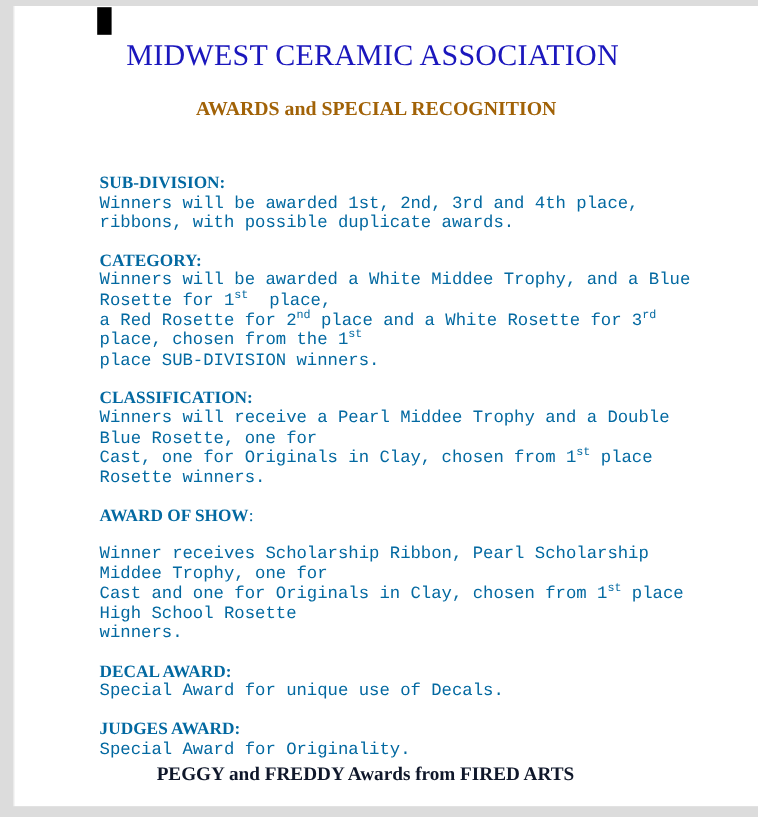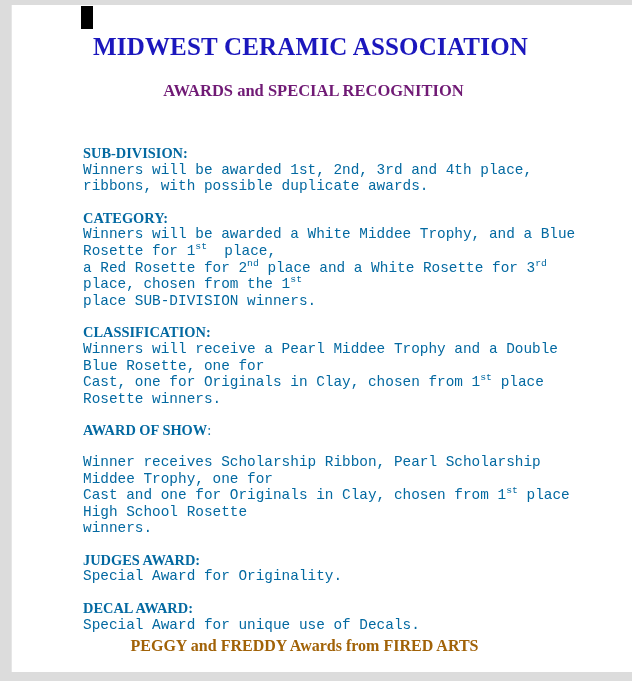--- a/index.html
+++ b/index.html
@@ -45,35 +45,35 @@
     background: #000000;
   }
 
   .doc-title {
     position: absolute;
     left: 0;
     top: 27px;
     width: 621px;
     text-align: center;
     color: #1b17bd;
-    font-weight: bold;
+    font-weight: normal;
     font-size: 25px;
     letter-spacing: 0.2px;
     line-height: 30px;
     padding-right: 24px;
     box-sizing: border-box;
   }
 
   .doc-subtitle {
     position: absolute;
     left: 0;
     top: 76px;
     width: 621px;
     text-align: center;
-    color: #701a75;
+    color: #a16207;
     font-weight: bold;
     font-size: 16.5px;
     line-height: 20px;
     padding-right: 18px;
     box-sizing: border-box;
   }
 
   .body-block {
     position: absolute;
     left: 71px;
@@ -115,21 +115,21 @@
 
   .footer-line {
     position: absolute;
     left: 0;
     top: 631px;
     width: 621px;
     text-align: center;
     font-weight: bold;
     font-size: 16px;
     line-height: 20px;
-    color: #a16207;
+    color: #0f172a;
     padding-right: 36px;
     box-sizing: border-box;
   }
 
   
   .bottom-strip {
     position: absolute;
     left: 0;
     top: 672px;
     width: 632px;
@@ -182,27 +182,27 @@
           <div class="sec-head">CLASSIFICATION:</div>
           <div class="sec-body">Winners will receive a Pearl Middee Trophy and a Double Blue Rosette, one for<br>Cast, one for Originals in Clay, chosen from 1<sup>st</sup> place Rosette winners.</div>
         </div>
         <div class="section">
           <div class="sec-head"><span>AWARD OF SHOW</span><span class="colon-plain">:</span></div>
         </div>
         <div class="section">
           <div class="sec-body">Winner receives Scholarship Ribbon, Pearl Scholarship Middee Trophy, one for<br>Cast and one for Originals in Clay, chosen from 1<sup>st</sup> place High School Rosette<br>winners.</div>
         </div>
         <div class="section">
+          <div class="sec-head">DECAL AWARD:</div>
+          <div class="sec-body">Special Award for unique use of Decals.</div>
+        </div>
+        <div class="section">
           <div class="sec-head">JUDGES AWARD:</div>
           <div class="sec-body">Special Award for Originality.</div>
         </div>
-        <div class="section">
-          <div class="sec-head">DECAL AWARD:</div>
-          <div class="sec-body">Special Award for unique use of Decals.</div>
-        </div>
       </div>
 
     <div class="footer-line">PEGGY and FREDDY Awards from FIRED ARTS</div>
 
   </div>
 
   <div class="bottom-strip"></div>
 
 </div>
 

